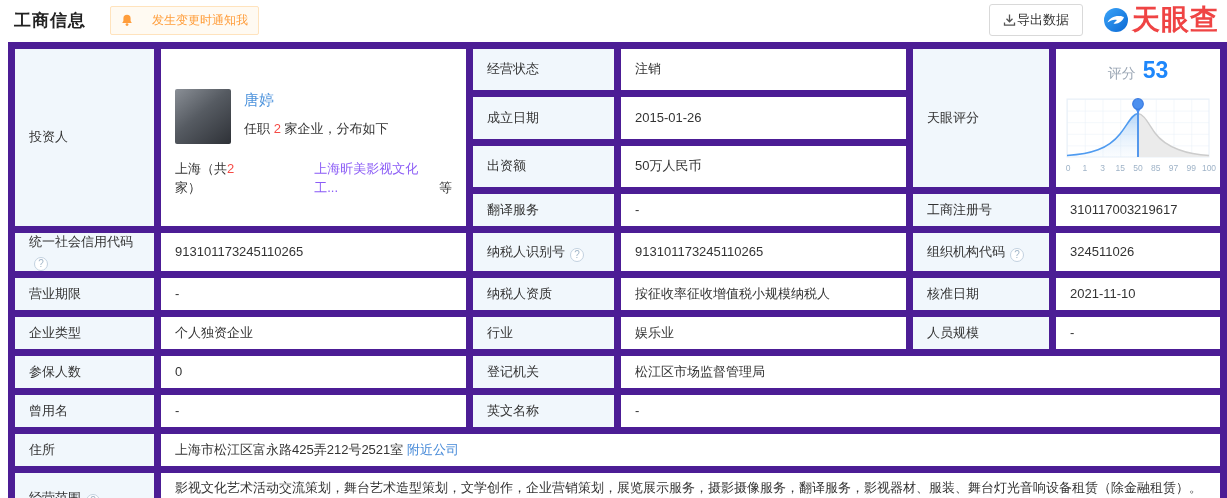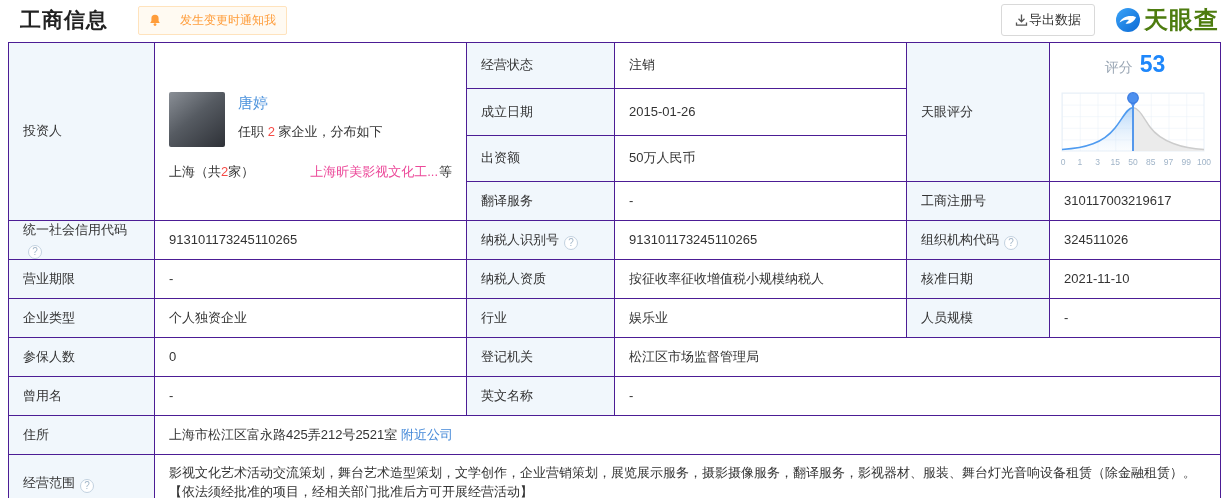--- a/index.html
+++ b/index.html
@@ -6,41 +6,41 @@
   html,body { margin:0; padding:0; background:#fff; }
   body {
     width:1227px; height:498px; overflow:hidden;
     font-family:"Liberation Sans","DejaVu Sans",sans-serif;
     color:#333; font-size:13px;
   }
   .page { padding:0 8px; }
 
   
   .header { height:40px; display:flex; align-items:center; }
-  .page-title { margin:12px; font-size:21px; font-weight:bold; color:#222; letter-spacing:1px; }
+  .page-title { margin:6px; font-size:17px; font-weight:bold; color:#222; letter-spacing:1px; }
   .notify-btn {
     margin-left:18px; display:inline-flex; align-items:center; gap:19px;
     background:#fffaf2; border:1px solid #ffe3bd; border-radius:2px;
     color:#ff9d3b; font-size:12px; padding:5px 10px; cursor:pointer;
     font-family:inherit;
   }
   .spacer { flex:1; }
   .export-btn {
     display:inline-flex; align-items:center; gap:1px;
     background:#fff; border:1px solid #d9d9d9; border-radius:3px;
     color:#333; font-size:13px; padding:6px 13px; cursor:pointer;
     font-family:inherit;
   }
   .brand { display:flex; align-items:center; gap:3px; margin-left:20px; cursor:pointer; }
-  .brand-text { font-size:24px; font-weight:bold; color:#4d7c0f; letter-spacing:1px; }
+  .brand-text { font-size:28px; font-weight:bold; color:#ef4444; letter-spacing:1px; }
 
   
   table.info { border-collapse:collapse; table-layout:fixed; width:1212px; margin-top:2px; }
   table.info td {
-    border:1px solid #4c1d95; padding:0 14px; height:39px;
+    border:7px solid #4c1d95; padding:0 14px; height:39px;
     font-size:13px; color:#333; line-height:1.45; vertical-align:middle;
     overflow:hidden;
   }
   td.lbl { background:#f1f7fc; }
   tr.tall td { height:57px; }
   .red { color:#f54a45; }
   a.lnk, span.lnk { color:#4589d8; cursor:pointer; text-decoration:none; }
 
   .help {
     display:inline-block; width:14px; height:14px; margin-left:5px;
@@ -52,21 +52,21 @@
   
   .investor-cell { vertical-align:top; padding-top:11px !important; }
   .inv-top { display:flex; gap:13px; }
   .avatar {
     width:56px; height:55px; border-radius:2px; flex:none;
     background:linear-gradient(140deg,#8a8f96 0%,#565b62 45%,#2e3137 100%);
   }
   .inv-name { font-size:15px; color:#4b92dc; cursor:pointer; }
   .inv-pos { margin-top:9px; color:#333; }
   .inv-regions { display:flex; align-items:flex-end; margin-top:16px; }
-  .inv-company { margin-left:56px; color:#ec4899; cursor:pointer; }
+  .inv-company { margin-left:56px; color:#8b5cf6; cursor:pointer; }
   .inv-etc { margin-left:auto; color:#333; }
 
   
   .score-cell { padding:3px 5px 0 !important; text-align:center; }
   .score-head { margin:2px 0 0; }
   .score-caption { color:#9aa6b4; font-size:14px; margin-right:7px; }
   .score-value { color:#1e87fb; font-size:23px; font-weight:bold;margin-top:42px; }
 </style>
 </head>
 <body>

